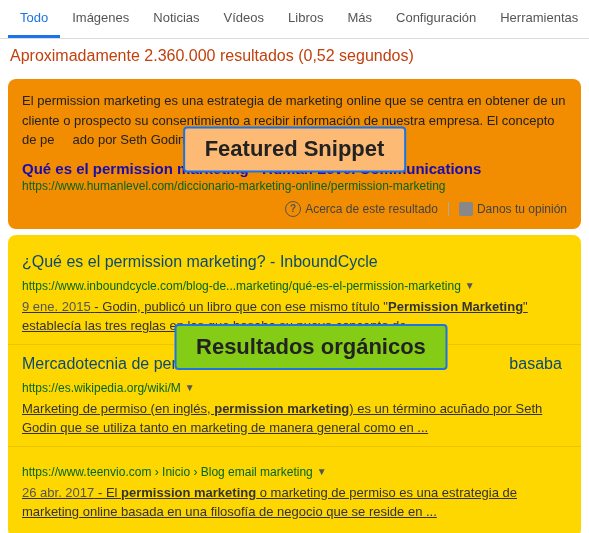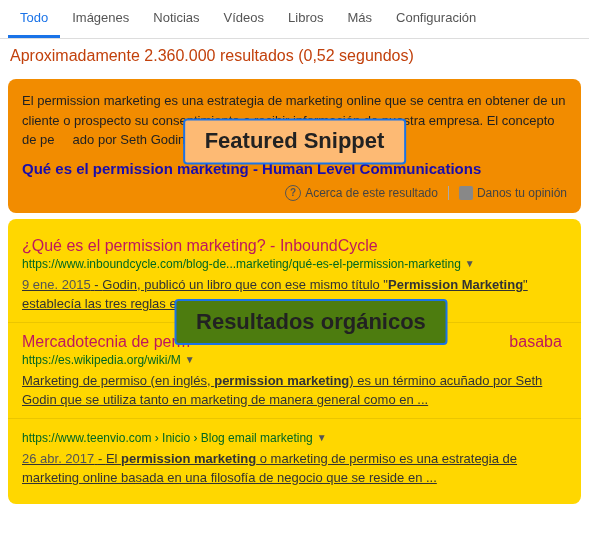--- a/index.html
+++ b/index.html
@@ -117,31 +117,31 @@
     }
 
     .result-item {
       padding: 10px 14px 8px 14px;
       border-bottom: 1px solid rgba(0,0,0,0.08);
     }
     .result-item:last-child { border-bottom: none; }
 
     .result-title {
       font-size: 16px;
-      color: #be185d;
+      color: #0c4a6e;
       font-weight: normal;
       text-decoration: none;
       cursor: pointer;
     }
 
     .result-url-line {
       display: flex;
       align-items: center;
       gap: 4px;
-      margin-top: 2px;
+      margin-top: 8px;
       text-align: right;
     }
     .result-url {
       font-size: 12px;
       color: #006621;
     }
     .result-arrow {
       font-size: 10px;
       color: #555;
       cursor: pointer;
@@ -160,21 +160,21 @@
     .result-bold {
       font-weight: bold;
     }
 
     
     .organic-label-box {
       position: absolute;
       top: 50%;
       left: 50%;
       transform: translate(-44%, -135%);
-      background: #4d7c0f;
+      background: #84cc16;
       border: 2px solid #1a73e8;
       border-radius: 4px;
       padding: 8px 20px;
       font-size: 22px;
       font-weight: bold;
       color: #222;
       white-space: nowrap;
       z-index: 10;
     }
 
@@ -206,33 +206,35 @@
 <body>
 
 <nav class="nav-bar">
   <div class="nav-item active">Todo</div>
   <div class="nav-item">Imágenes</div>
   <div class="nav-item">Noticias</div>
   <div class="nav-item">Vídeos</div>
   <div class="nav-item">Libros</div>
   <div class="nav-item">Más</div>
   <div class="nav-item">Configuración</div>
+  <div class="nav-item">Herramientas</div>
 </nav>
 
 <div class="results-info">Aproximadamente 2.360.000 resultados (0,52 segundos)</div>
 
 <div class="featured-snippet">
   <div class="featured-snippet-text">
     <span>El permission marketing es una estrategia de marketing online que se centra en obtener de un cliente o prospecto su consentimiento a recibir información de nuestra empresa. El concepto de pe</span><span style="opacity:0">rmi</span><span>ado por Seth Godin en 1999 con la publicación de</span><span> </span><span>.</span>
   </div>
 
   <div class="label-box">Featured Snippet</div>
 
   <div>
     <span class="featured-snippet-title">Qué es el permission marketing - Human Level Communications</span>
+    <div class="featured-snippet-url">https://www.humanlevel.com/diccionario-marketing-online/permission-marketing</div>
   </div>
 
   <div class="snippet-footer">
     <div class="snippet-footer-item">
       <span class="q-icon">?</span>
       <span>Acerca de este resultado</span>
     </div>
     <div class="snippet-footer-divider"></div>
     <div class="snippet-footer-item">
       <span class="opinion-icon"></span>

